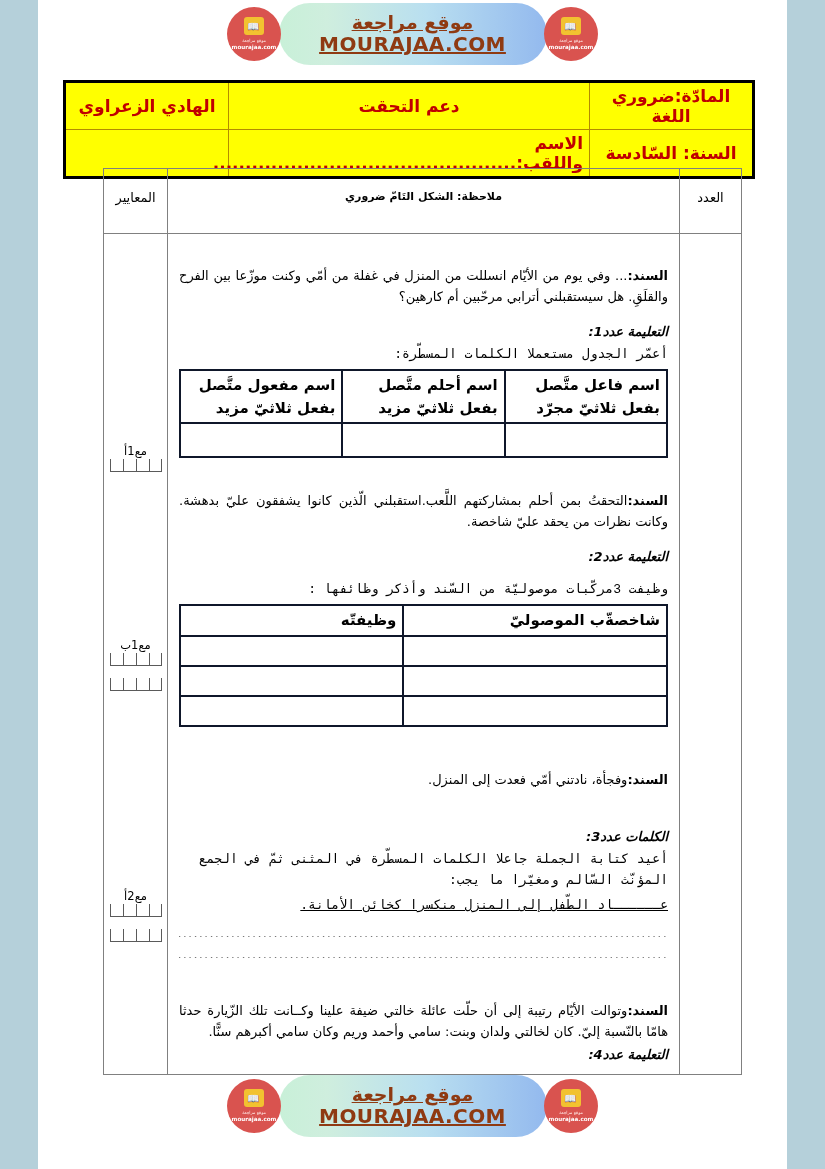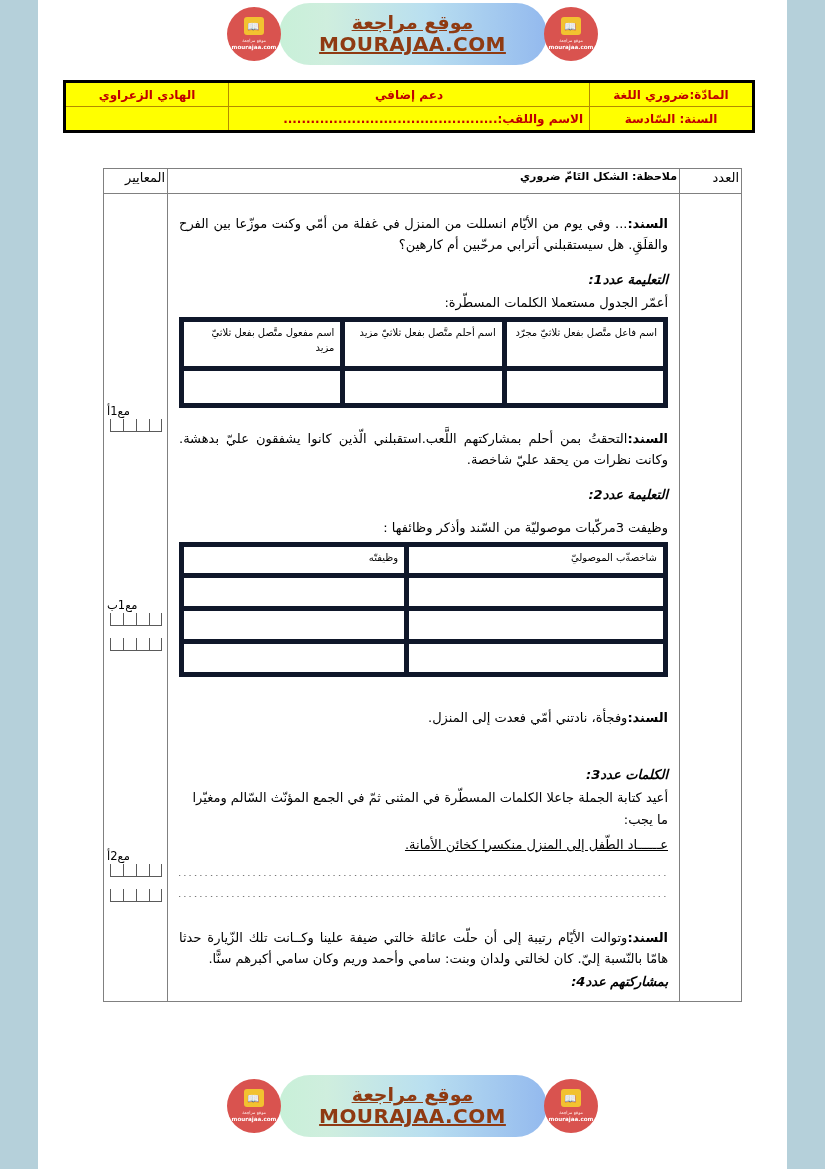--- a/index.html
+++ b/index.html
@@ -55,21 +55,21 @@
 
   
   .idwrap{position:absolute;left:25px;top:80px;width:692px;}
   table.idtable{
     width:100%;border-collapse:collapse;
     background:#ffff00;border:3px solid #000;
     table-layout:fixed;
   }
   table.idtable td{
     border:1px solid #b38b00;
-    color:#c00000;font-weight:bold;font-size:12px;
+    color:#c00000;font-weight:bold;font-size:17px;
     padding:3px 6px;height:17px;vertical-align:middle;
   }
   .id-name{width:150px;text-align:center;}
   .id-mid{text-align:center;}
   .id-right{width:150px;text-align:center;}
   .id-sub{text-align:right;}
   .id-dots{letter-spacing:0px;}
 
   
   .mainwrap{position:absolute;left:66px;top:168px;width:638px;}
@@ -78,58 +78,58 @@
     border:1px solid #808080;
   }
   table.sheet td{
     border:1px solid #808080;vertical-align:top;
     font-size:13px;color:#000;
   }
   .col-adad{width:62px;}
   .col-body{width:512px;}
   .col-maayir{width:64px;}
   .hdr td{
-    text-align:right;font-size:12.5px;padding:1px 2px;height:22px;
+    text-align:center;font-size:12.5px;padding:21px 2px;height:22px;
     vertical-align:middle;
   }
   .hdr .c-body{font-weight:bold;font-size:11px;}
 
   
   .body-cell{padding:8px 10px 6px 10px;text-align:right;line-height:1.62;}
-  .sanad{margin:0 0 2px 0;text-align:justify;}
+  .sanad{margin:12px 0 2px 0;text-align:justify;}
   .sanad b{font-weight:bold;}
   .taleema{font-weight:bold;margin:14px 0 2px 0;font-style:italic;}
-  .qline{margin:0 0 4px 0;}
+  .qline{margin:0 0 4px 0;font-family:Liberation Mono, monospace;}
   .u{text-decoration:underline;}
   .spacer-sm{height:10px;}
   .spacer-md{height:20px;}
   .spacer-lg{height:30px;}
 
   
   table.inner{
     width:100%;border-collapse:collapse;table-layout:fixed;margin:4px 0 0 0;
     border:1px solid #4d4d4d;
   }
   table.inner td{
-    border:5px solid #0f172a;font-size:10px;padding:3px 6px;
-    text-align:right;vertical-align:top;line-height:1.5;
+    border:2px solid #0f172a;font-size:15px;padding:3px 6px;
+    text-align:right;vertical-align:top;line-height:1.5;font-weight:bold;
   }
   table.inner td.h{height:38px;}
   table.inner td.empty{height:26px;}
   table.inner2 td.h{height:20px;}
   table.inner2 td.empty{height:22px;}
 
   
   .dots{
     margin:7px 0 0 0;height:14px;overflow:hidden;white-space:nowrap;
     font-size:13px;letter-spacing:1.2px;color:#000;
   }
 
   
-  .crit{padding:4px 2px 4px 2px;text-align:left;}
+  .crit{padding:4px 2px 4px 2px;text-align:center;}
   .crit-label{font-size:11.5px;margin:0 0 1px 0;}
   .boxes{
     display:flex;justify-content:center;gap:0;margin:0 auto 6px auto;width:54px;
   }
   .boxes .bx{
     width:13px;height:13px;border:1px solid #5a5a5a;border-top:none;
     box-sizing:border-box;
   }
   .boxes .bx + .bx{border-right:none;}
   .crit-spacer{height:6px;}
@@ -158,21 +158,21 @@
         <b>mourajaa.com</b>
       </div>
     </div>
   </div>
 
   <div class="idwrap">
     <table class="idtable">
       <tbody>
           <tr>
         <td class="id-name">المادّة:ضروري اللغة</td>
-        <td class="id-mid">دعم إضافي</td>
+        <td class="id-mid">دعم التحقت</td>
         <td class="id-right">الهادي الزعراوي</td>
       </tr>
       <tr>
         <td class="id-name">السنة: السّادسة</td>
         <td class="id-sub id-dots">الاسم واللقب:...............................................</td>
         <td class="id-right"></td>
       </tr>
     </tbody>
       </table>
   </div>
@@ -256,21 +256,21 @@
             <p class="taleema">الكلمات عدد3:</p>
             <p class="qline">أعيد كتابة الجملة جاعلا الكلمات المسطّرة في المثنى ثمّ في الجمع المؤنّث السّالم ومغيّرا ما يجب:</p>
             <p class="qline u">عــــــاد الطّفل إلى المنزل منكسرا كخائن الأمانة.</p>
             <div class="dots">...............................................................................................................</div>
             <div class="dots">...............................................................................................................</div>
 
             <div class="spacer-lg"></div>
             <p class="sanad">
               <b>السند:</b><span>وتوالت الأيّام رتيبة إلى أن حلّت عائلة خالتي ضيفة علينا وكــانت تلك الزّيارة حدثا هامّا بالنّسبة إليّ. كان لخالتي ولدان وبنت: سامي وأحمد وريم وكان سامي أكبرهم سنًّا.</span>
             </p>
-            <p class="taleema" style="margin-top:2px">بمشاركتهم عدد4:</p>
+            <p class="taleema" style="margin-top:2px">التعليمة عدد4:</p>
           </div>
         </td>
 
         <td>
           <div class="crit">
             <div style="height:205px"></div>
             <div class="crit-label">مع1أ</div>
             <div class="boxes">
               <div class="bx"></div>
               <div class="bx"></div>

